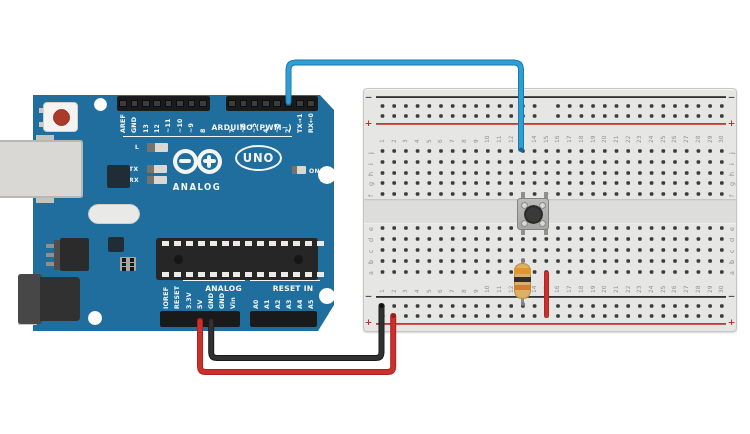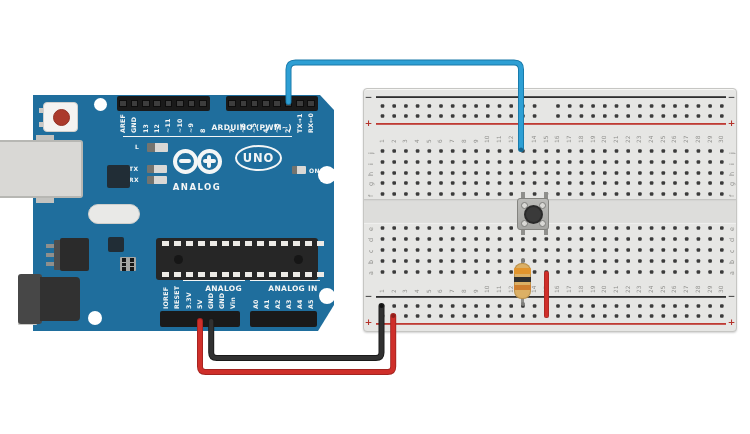--- a/index.html
+++ b/index.html
@@ -724,21 +724,21 @@
           <div class="padsq" style="position: absolute; left: 148.8px; top: 33.5px;"></div>
           <div class="padsq" style="position: absolute; left: 160.7px; top: 33.5px;"></div>
         </div>
       <div class="abs" style="left:17.5px;top:16.5px;width:9px;height:9px;border-radius:50%;background:#161616;"></div>
       <div class="abs" style="left:137.5px;top:16.5px;width:9px;height:9px;border-radius:50%;background:#161616;"></div>
     </div>
 
     <div class="abs" style="left:150px;top:185px;width:62px;height:1.3px;background:var(--silk);"></div>
     <div class="abs silktext" style="left:160px;top:189px;width:61px;font-size:7.5px;text-align:center;">ANALOG</div>
     <div class="abs" style="left:217px;top:185px;width:70px;height:1.3px;background:var(--silk);"></div>
-    <div class="abs silktext" style="left:227px;top:189px;width:66px;font-size:7.5px;text-align:center;">ANALOG IN</div>
+    <div class="abs silktext" style="left:227px;top:189px;width:66px;font-size:7.5px;text-align:center;">RESET IN</div>
 
     <div class="abs hdr" style="left:127px;top:216px;width:80px;height:16px;"></div>
     <div class="abs hdr" style="left:217px;top:216px;width:67px;height:16px;"></div>
   </div>
 
   <div class="abs" style="left:36px;top:135px;width:18px;height:7px;background:#c3c3c0;"></div>
   <div class="abs" style="left:36px;top:196px;width:18px;height:7px;background:#c3c3c0;"></div>
   <div class="abs" style="left:0;top:140px;width:83px;height:58px;background:var(--metal);border:2px solid #b7b7b3;border-left:none;border-radius:0 3px 3px 0;box-sizing:border-box;"></div>
 
   <div class="abs" style="left:18px;top:315px;width:19px;height:10px;background:#c9c9c6;border-radius:1px;"></div>

